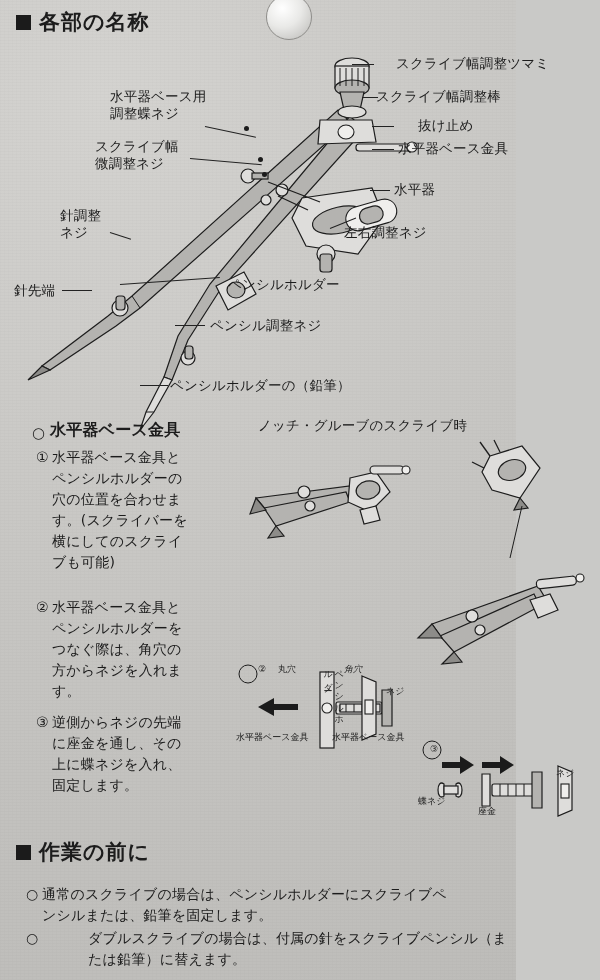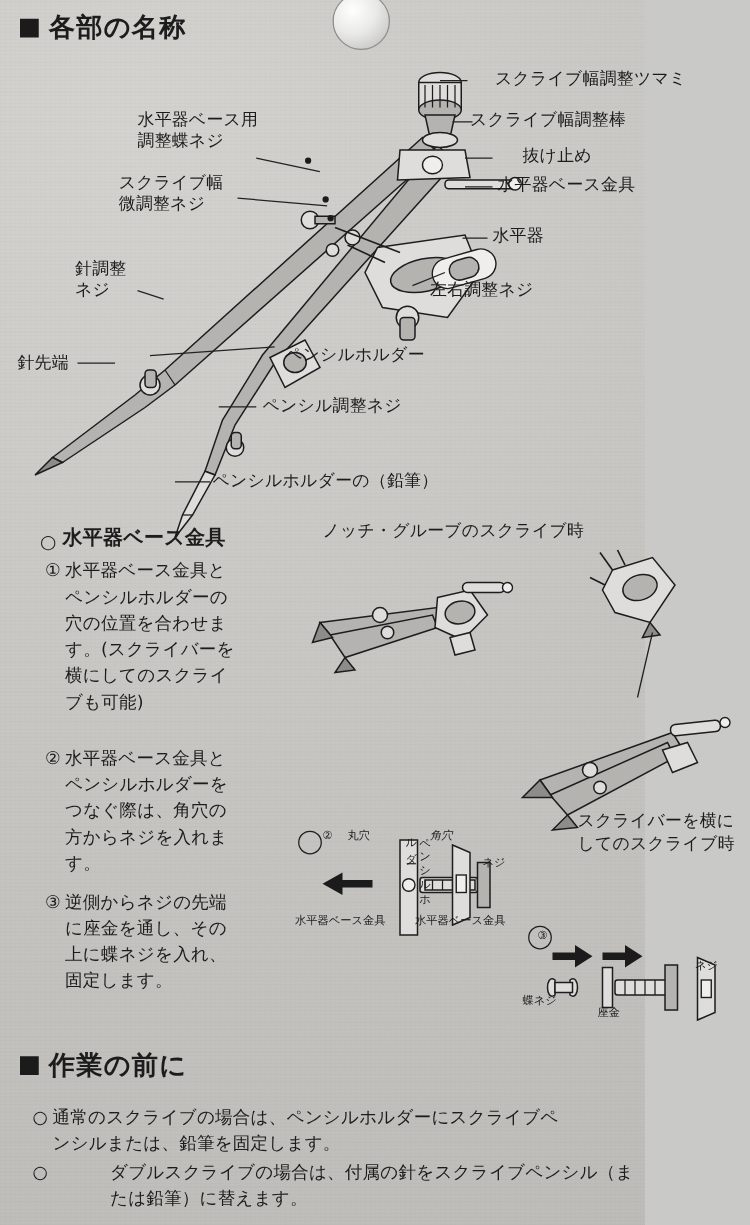--- a/index.html
+++ b/index.html
@@ -285,22 +285,20 @@
       <path class="filldk" d="M22,64 L32,78 L8,78 Z"></path>
       <path class="filldk" d="M44,92 L52,102 L32,104 Z"></path>
       <circle class="filllt" cx="62" cy="56" r="6"></circle>
       <circle class="filllt" cx="70" cy="70" r="5"></circle>
       <rect class="filllt" x="126" y="20" width="40" height="9" rx="4" transform="rotate(-6 126 20)"></rect>
       <circle class="fillwh" cx="170" cy="18" r="4"></circle>
       <path class="filllt" d="M120,40 L140,34 L148,50 L128,58 Z"></path>
     </svg>
   </div>
 
-  <div class="tlabel" style="top:648px; left:462px; line-height:18px;">スクライバーを横に
-してのスクライブ時</div>
 
   <div class="fig" style="top:660px; left:236px;">
     <svg width="180" height="110" viewBox="0 0 180 110">
 
       <circle class="ln2" cx="12" cy="14" r="9" fill="none"></circle>
 
       <path class="arrowblk" d="M22,44 L46,44 L46,38 L62,47 L46,56 L46,50 L22,50 Z" transform="scale(-1,1) translate(-84,0)"></path>
 
       <rect class="filllt" x="84" y="12" width="14" height="76"></rect>
       <circle class="fillwh" cx="91" cy="48" r="5"></circle>

